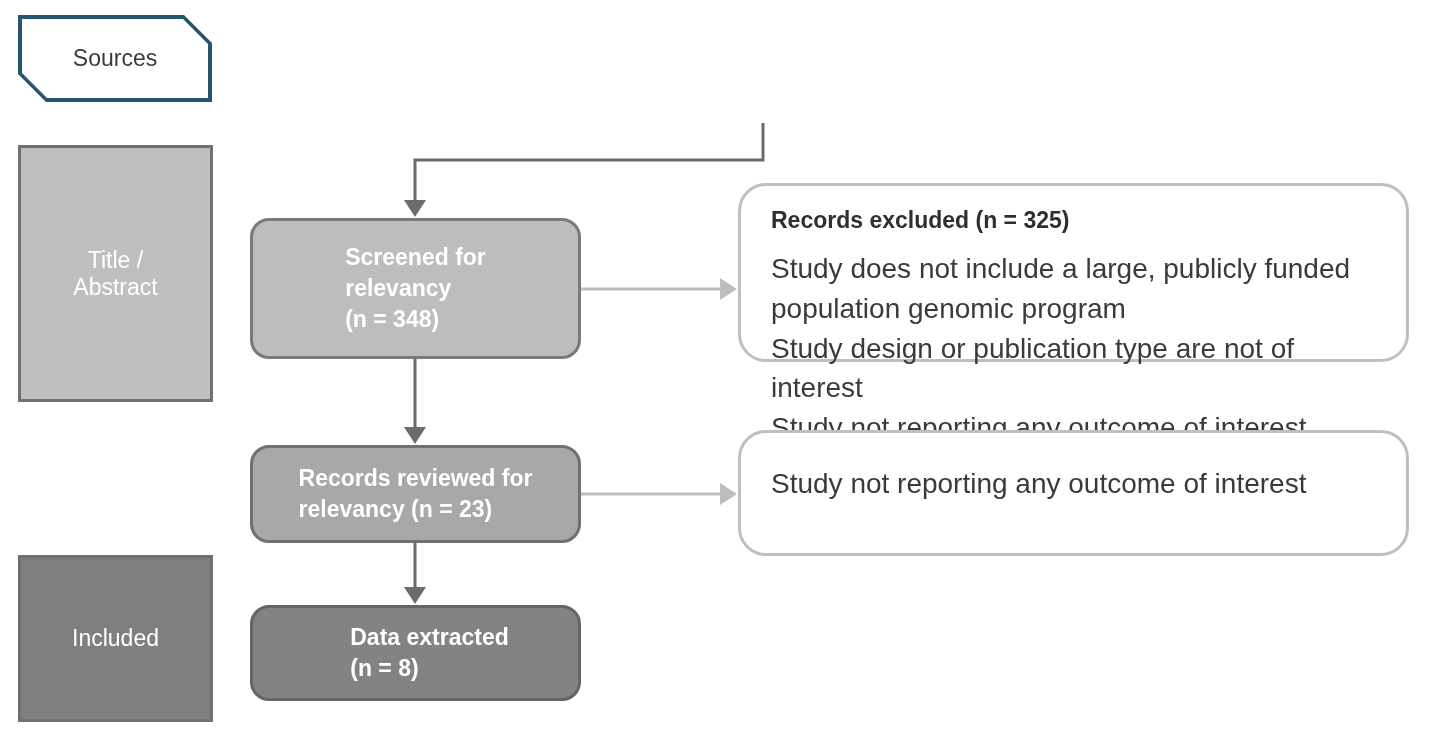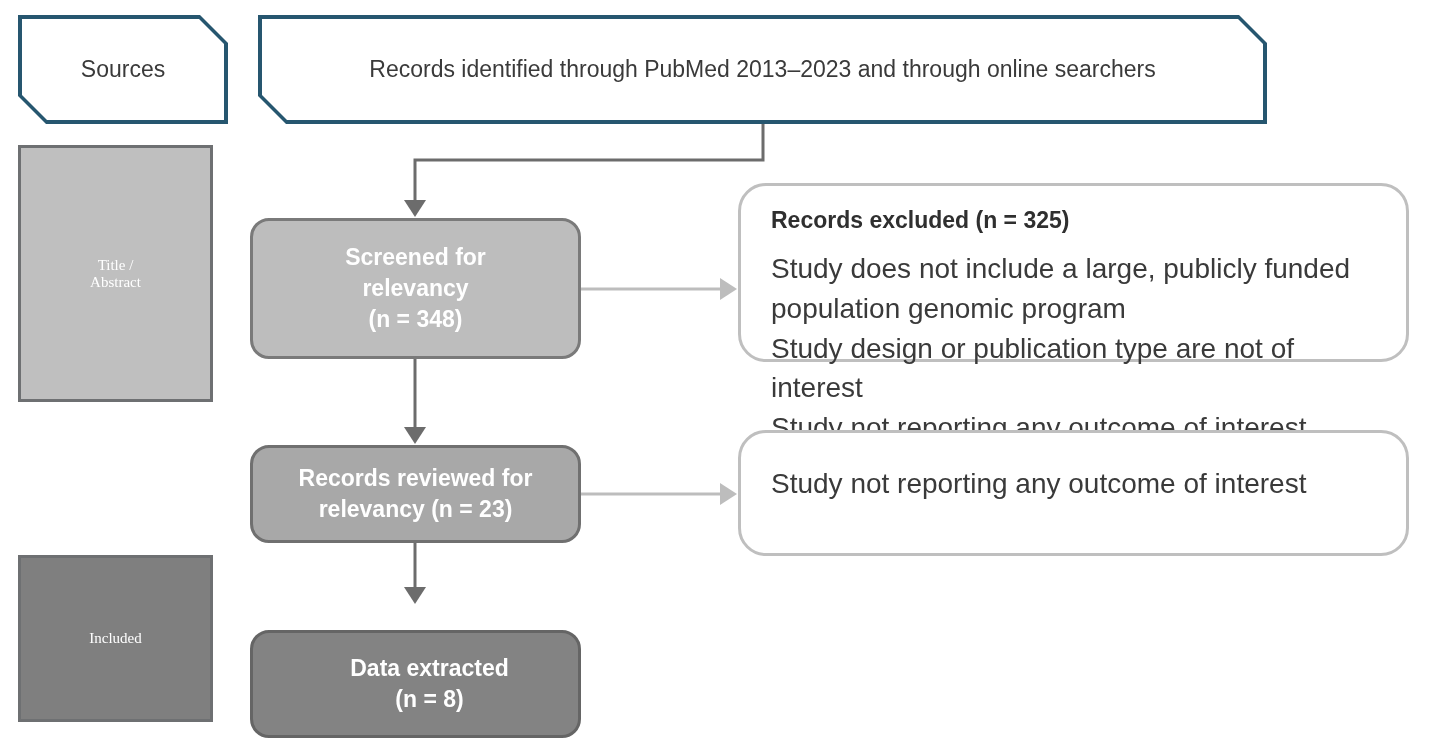--- a/index.html
+++ b/index.html
@@ -19,50 +19,49 @@
   }
   .snip-inner{
     position:absolute;inset:4px;
     background:#fff;
     clip-path:polygon(0 0,calc(100% - 25px) 0,100% 25px,100% 100%,25px 100%,0 calc(100% - 25px));
     display:flex;align-items:center;justify-content:center;
     color:var(--textDark);
     font-size:23px;
     text-align:center;
   }
-  #sources-box{left:18px;top:15px;width:194px;height:109px;padding-left:16px;}
+  #sources-box{left:18px;top:15px;width:194px;height:87px;}
   #identification-box{left:258px;top:15px;width:1009px;height:109px;}
 
   
   .stage{
     position:absolute;left:18px;width:195px;
     border:3px solid var(--stageBorder);
     box-sizing:border-box;
     display:flex;align-items:center;justify-content:center;
-    color:#fff;font-size:15px;text-align:center;
+    color:#fff;font-size:23px;text-align:center;
     z-index:1;
-    font-family:Liberation Serif, serif;
   }
   #stage-title-abstract{top:145px;height:257px;background:var(--stage1);}
   #stage-full-text{top:399px;height:159px;background:var(--stage2);z-index:2;}
   #stage-included{top:555px;height:167px;background:var(--stage3);z-index:3;}
 
   
   .flowbox{
     position:absolute;left:250px;width:331px;
     box-sizing:border-box;
     border-radius:19px;
     display:flex;align-items:center;justify-content:center;
     color:#fff;font-size:23px;font-weight:bold;
-    text-align:center;line-height:1.35;
+    line-height:1.35;
     z-index:2;
   }
   #flow-screened-box{top:218px;height:141px;background:var(--flow1);border:3px solid var(--flow1b);}
   #flow-reviewed-box{top:445px;height:98px;background:var(--flow2);border:3px solid var(--flow2b);}
-  #flow-extracted-box{top:630px;height:108px;background:var(--flow3);border:3px solid var(--flow3b);padding-left:28px;}
+  #flow-extracted-box{top:605px;height:96px;background:var(--flow3);border:3px solid var(--flow3b);padding-left:28px;}
 
   
   .exbox{
     position:absolute;left:738px;width:671px;
     box-sizing:border-box;
     background:#fff;
     border:3px solid var(--exborder);
     border-radius:28px;
     padding:18px 30px 0 30px;
     z-index:2;
@@ -89,23 +88,20 @@
 </style>
 </head>
 <body>
 
 <div class="canvas">
 
   <div class="snip" id="sources-box">
     <div class="snip-inner" data-bind="header.sources_label">Sources</div>
   </div>
 
-  <div class="snip" id="identification-box">
-    <div class="snip-inner" data-bind="header.identification_text">Records identified through PubMed 2013–2023 and through online searchers</div>
-  </div>
 
   <div class="stage" id="stage-title-abstract">
     <span data-bind-lines="stages.title_abstract">Title /
 Abstract</span>
   </div>
   <div class="stage" id="stage-included">
     <span data-bind-lines="stages.included">Included</span>
   </div>
 
   <div class="flowbox" id="flow-screened-box">

